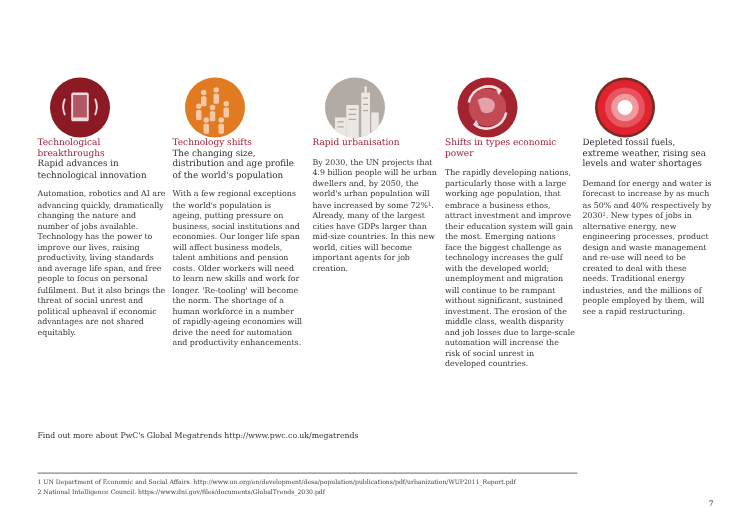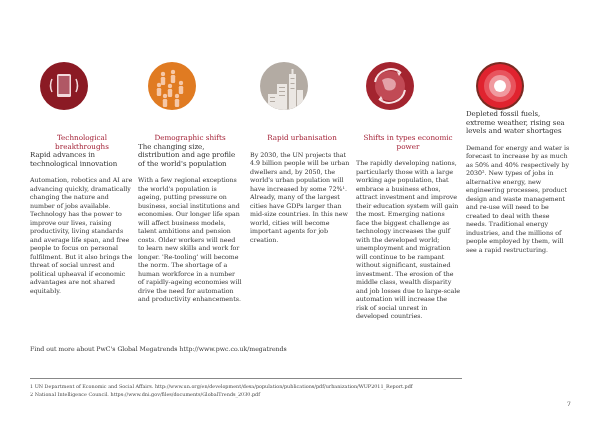--- a/index.html
+++ b/index.html
@@ -1,20 +1,20 @@
 <!DOCTYPE html>
 <html><head>
 <meta charset="utf-8">
 <style>
   html, body { margin:0; padding:0; background:#ffffff; }
   body { width:600px; height:424px; position:relative; overflow:hidden; font-family:"DejaVu Serif", "Liberation Serif", serif; color:#2d2d2d; }
   .col { position:absolute; top:62px; width:104px; }
   .icon { width:48px; height:48px; border-radius:50%; margin-left:10px; position:relative; overflow:hidden; }
   .icon svg { position:absolute; left:0; top:0; width:48px; height:48px; }
-  .title { font-size:7.2px; line-height:8.6px; margin-top:24px; color:#a32035;text-align:center; }
+  .title { font-size:7.2px; line-height:8.6px; margin-top:0; color:#a32035; }
   .subtitle { font-size:7px; line-height:8.6px; font-weight:normal; color:#2d2d2d; }
   .body { font-size:6.3px; line-height:8.5px; margin-top:8px; color:#333; }
   .more { position:absolute; left:30px; top:345px; font-size:6.2px; color:#333; }
   .rule { position:absolute; left:30px; top:378px; width:432px; height:0; border-top:1px solid #888; }
   .fn { position:absolute; left:30px; font-size:4.9px; color:#444; }
   .page-num { position:absolute; left:567px; top:400px; font-size:6px; color:#333; }
 </style>
 </head>
 <body>
 
@@ -46,21 +46,21 @@
           <rect x="19.8" y="27" width="4.4" height="8" rx="1.2"></rect>
         <circle cx="33" cy="21" r="2.2"></circle>
           <rect x="30.8" y="24" width="4.4" height="8" rx="1.2"></rect>
         <circle cx="17" cy="34" r="2.2"></circle>
           <rect x="14.8" y="37" width="4.4" height="8" rx="1.2"></rect>
         <circle cx="29" cy="34" r="2.2"></circle>
           <rect x="26.8" y="37" width="4.4" height="8" rx="1.2"></rect>
       </g>
     </svg>
   </div>
-  <div class="title">Demographic shifts</div>
+  <div class="title">Technology shifts</div>
   <div class="subtitle">The changing size, distribution and age profile of the world's population</div>
   <div class="body">With a few regional exceptions the world's population is ageing, putting pressure on business, social institutions and economies. Our longer life span will affect business models, talent ambitions and pension costs. Older workers will need to learn new skills and work for longer. 'Re-tooling' will become the norm. The shortage of a human workforce in a number of rapidly-ageing economies will drive the need for automation and productivity enhancements.</div>
 </div>
 
 <div class="col" style="left:250px;">
   <div class="icon" style="background:#b3aba3;">
     <svg viewBox="0 0 48 48">
       <g fill="#ebe7e3">
         <rect x="8" y="32" width="9" height="16"></rect>
         <rect x="17" y="22" width="10" height="26"></rect>

